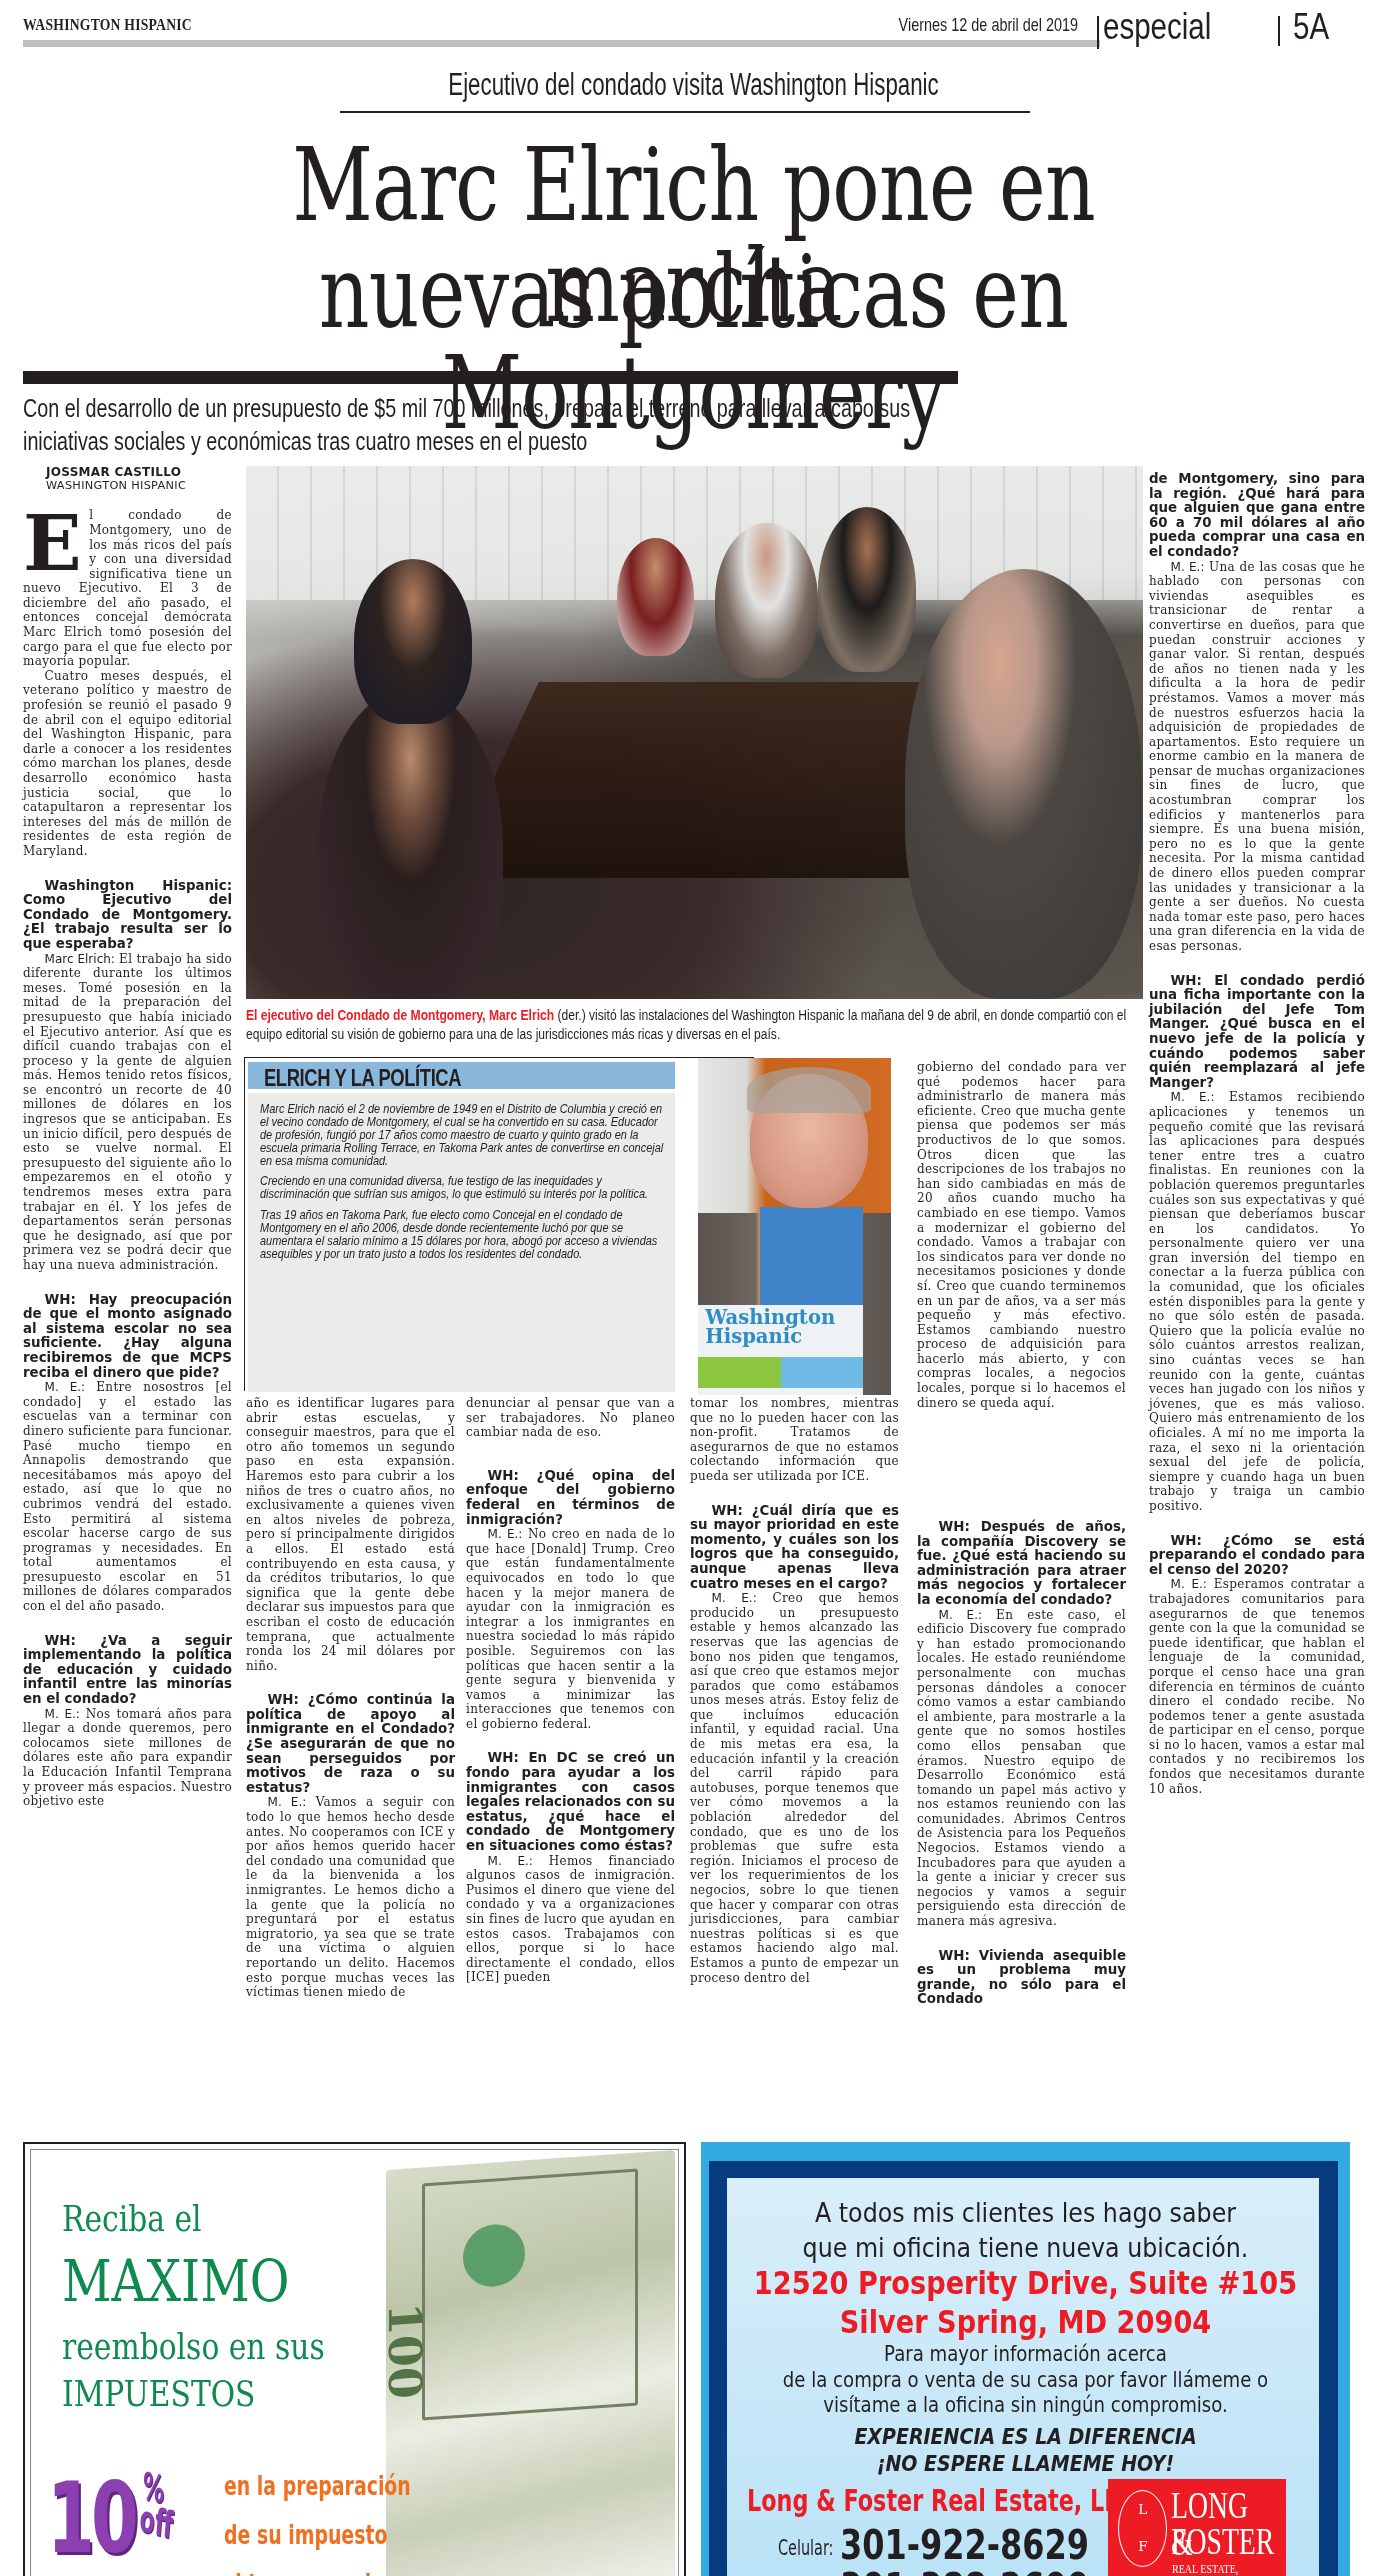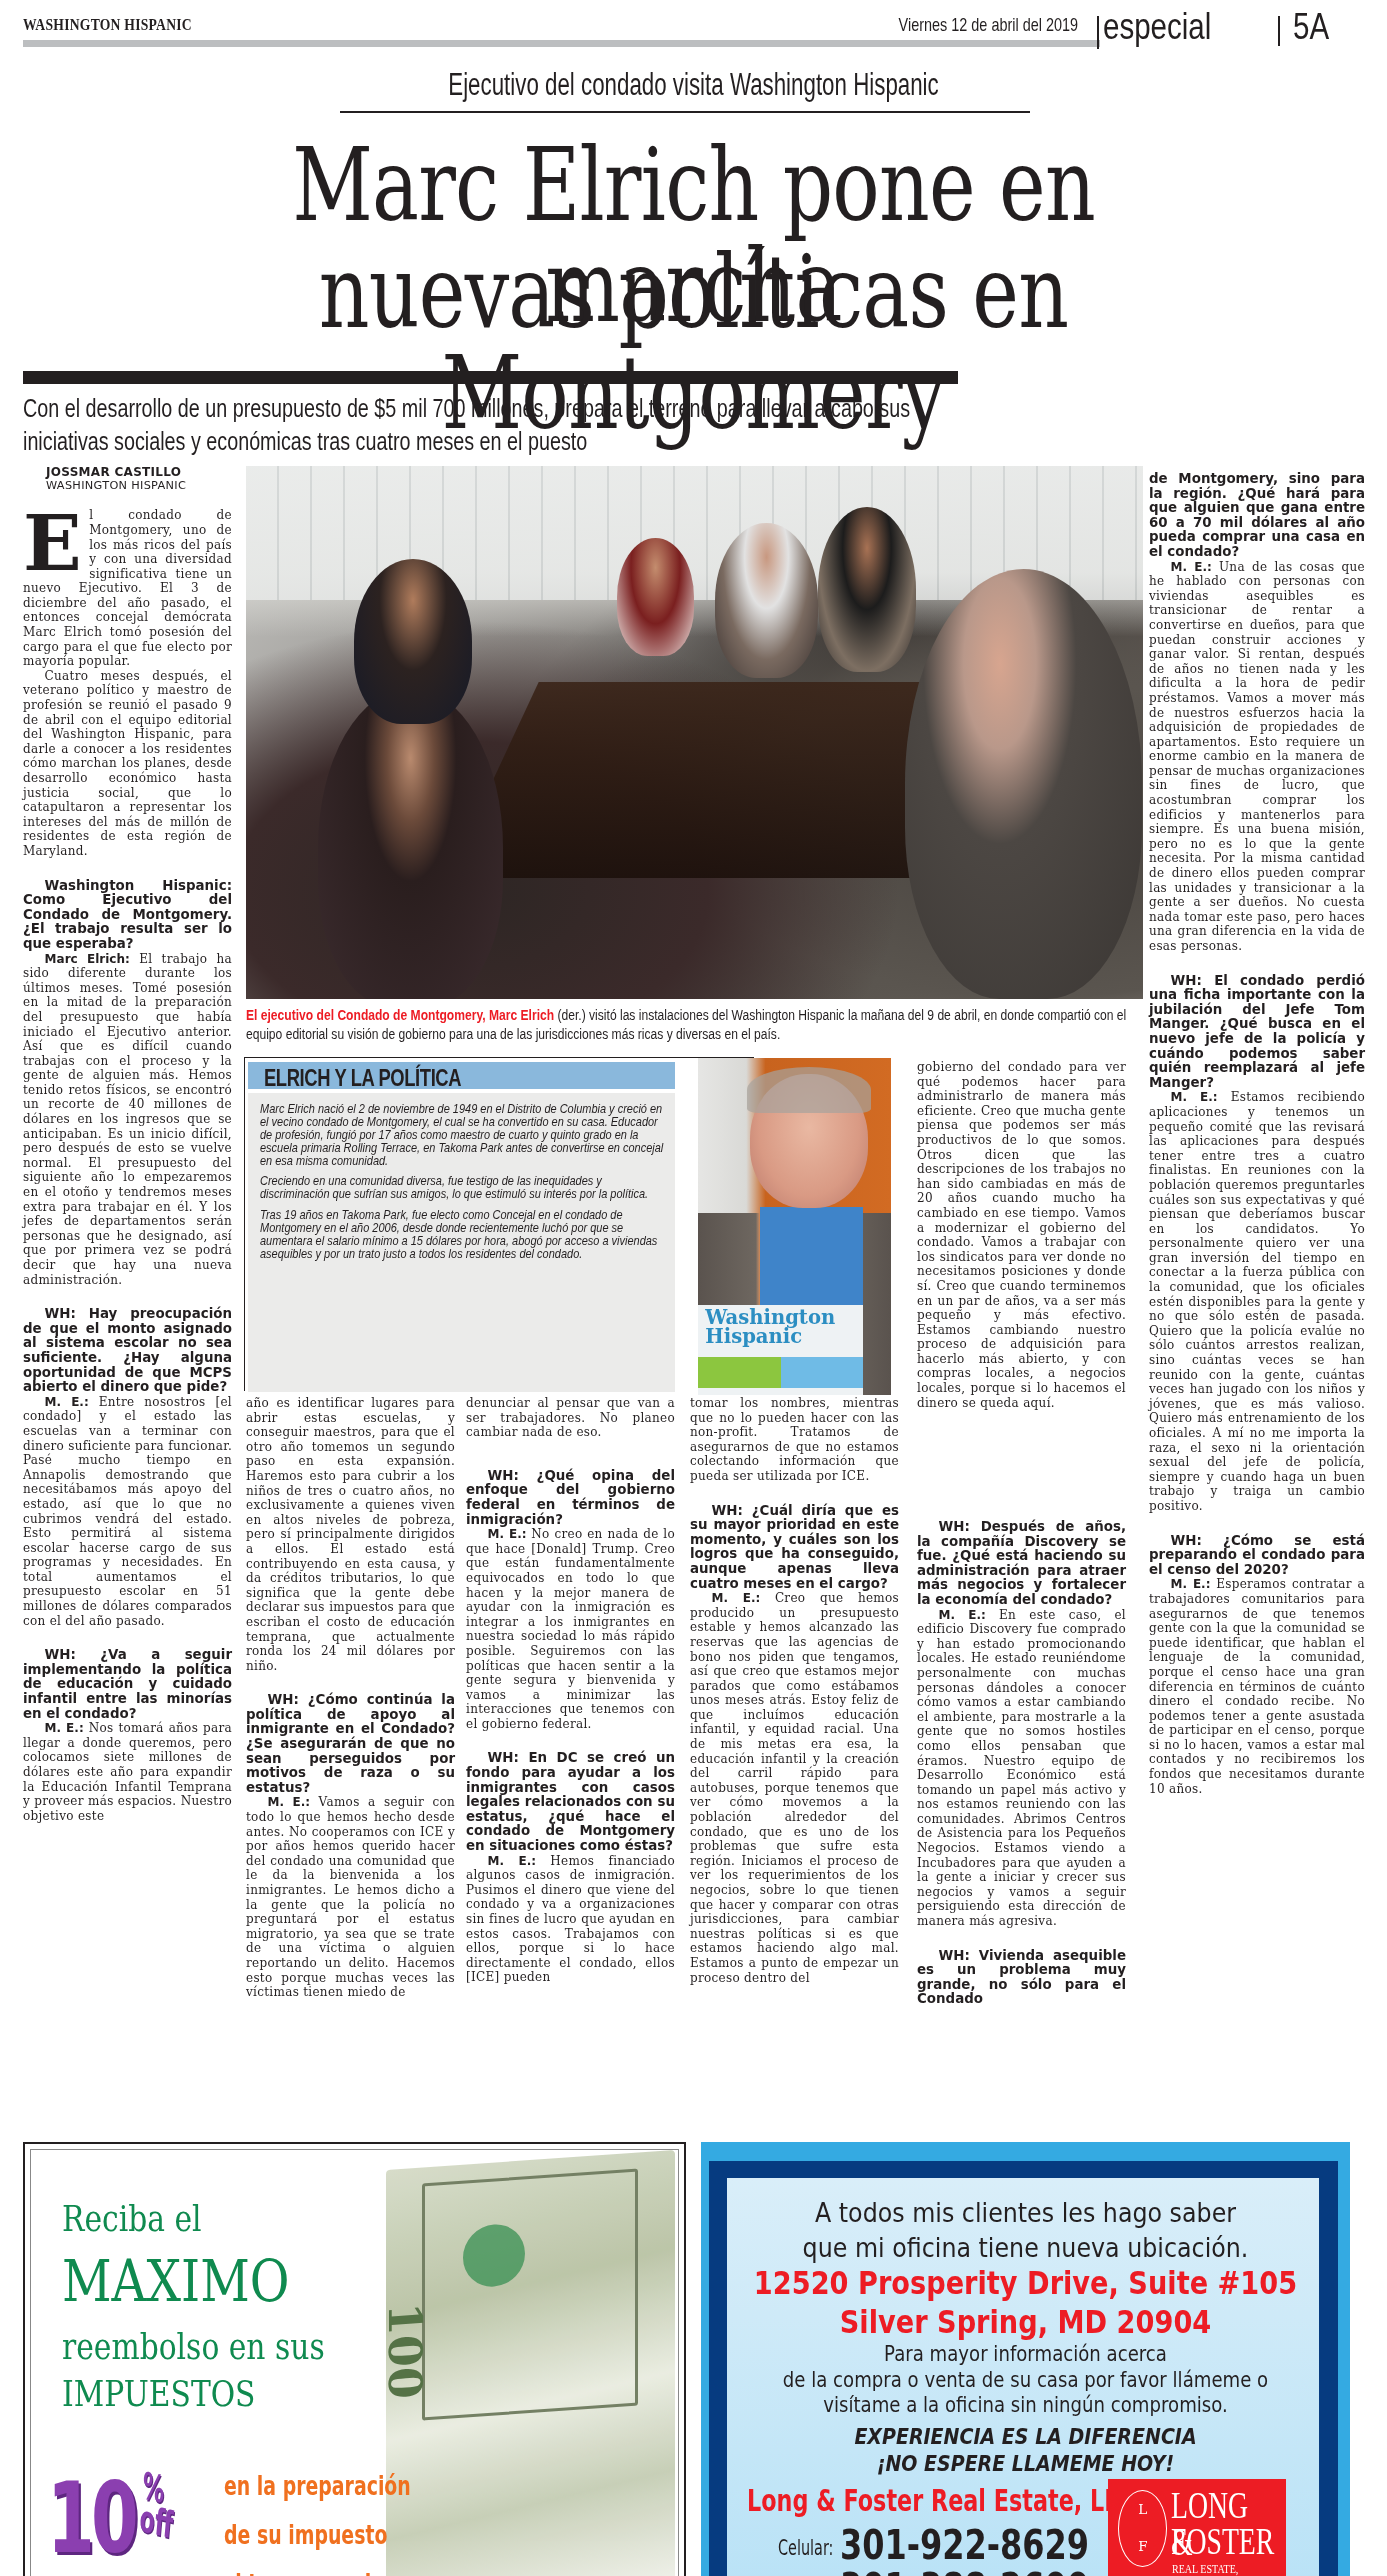--- a/index.html
+++ b/index.html
@@ -22,21 +22,21 @@
   .headline.l1 { top: 135px; }
   .headline.l2 { top: 242px; }
   .head-rule { position: absolute; left: 23px; top: 371px; width: 935px; height: 13.4px; background: #231f20; }
   .deck { position: absolute; left: 23px; top: 392px; width: 1185px; font-family: "Liberation Sans", sans-serif; font-size: 25px; line-height: 33px; transform: scaleX(0.79); transform-origin: left top; }
 
   
   .col { position: absolute; width: 209px; font-family: "DejaVu Serif", serif; font-size: 12px; line-height: 14.6px; text-align: justify; letter-spacing: 0.3px; }
   .col p { text-indent: 21.6px; }
   .col p.noind { text-indent: 0; }
   .col .q { font-family: "DejaVu Sans", sans-serif; font-weight: bold; font-size: 13.4px; line-height: 14.6px; letter-spacing: 0; text-indent: 21.6px; margin-top: 20px; }
-  .col .sp { font-family: "DejaVu Sans", sans-serif; font-weight: bold; letter-spacing: 0; }
+  .col .sp { font-family: "DejaVu Sans", sans-serif; font-weight: normal; letter-spacing: 0; }
   .byline { font-family: "DejaVu Sans", sans-serif; text-align: left; margin-left: 23px; line-height: 13.4px; letter-spacing: 0.3px; }
   .byline .n { font-weight: bold; font-size: 12px; }
   .byline .o { font-size: 11.3px; }
   .dropcap { float: left; font-family: "DejaVu Serif", serif; font-weight: bold; font-size: 77px; line-height: 62px; margin: 4.1px 7.2px 0 0; }
 
   #c1 { left: 23px; top: 466px; }
   #c2 { left: 246px; top: 1396px; width: 209px; }
   #c3 { left: 466px; top: 1396px; width: 209px; }
   #c4 { left: 690px; top: 1396px; width: 209px; }
   #c4top { left: 917px; top: 1060px; width: 209px; }
@@ -138,21 +138,21 @@
 <div class="col" id="c1">
   <div class="byline">
     <div class="n">JOSSMAR CASTILLO</div>
     <div class="o">WASHINGTON HISPANIC</div>
   </div>
   <div style="height:15.5px"></div>
   <p class="noind"><span class="dropcap">E</span><span>l condado de Montgomery, uno de los más ricos del país y con una diversidad significativa tiene un nuevo Ejecutivo. El 3 de diciembre del año pasado, el entonces concejal demócrata Marc Elrich tomó posesión del cargo para el que fue electo por mayoría popular.</span></p>
   <p>Cuatro meses después, el veterano político y maestro de profesión se reunió el pasado 9 de abril con el equipo editorial del Washington Hispanic, para darle a conocer a los residentes cómo marchan los planes, desde desarrollo económico hasta justicia social, que lo catapultaron a representar los intereses del más de millón de residentes de esta región de Maryland.</p>
   <div class="q">Washington Hispanic: Como Ejecutivo del Condado de Montgomery. ¿El trabajo resulta ser lo que esperaba?</div>
   <p><span class="sp">Marc Elrich:</span> <span>El trabajo ha sido diferente durante los últimos meses. Tomé posesión en la mitad de la preparación del presupuesto que había iniciado el Ejecutivo anterior. Así que es difícil cuando trabajas con el proceso y la gente de alguien más. Hemos tenido retos físicos, se encontró un recorte de 40 millones de dólares en los ingresos que se anticipaban. Es un inicio difícil, pero después de esto se vuelve normal. El presupuesto del siguiente año lo empezaremos en el otoño y tendremos meses extra para trabajar en él. Y los jefes de departamentos serán personas que he designado, así que por primera vez se podrá decir que hay una nueva administración.</span></p>
-  <div class="q">WH: Hay preocupación de que el monto asignado al sistema escolar no sea suficiente. ¿Hay alguna oportunidad de que MCPS abierto el dinero que pide?</div>
+  <div class="q">WH: Hay preocupación de que el monto asignado al sistema escolar no sea suficiente. ¿Hay alguna recibiremos de que MCPS reciba el dinero que pide?</div>
   <p><span class="sp">M. E.:</span> <span>Entre nosostros [el condado] y el estado las escuelas van a terminar con dinero suficiente para funcionar. Pasé mucho tiempo en Annapolis demostrando que necesitábamos más apoyo del estado, así que lo que no cubrimos vendrá del estado. Esto permitirá al sistema escolar hacerse cargo de sus programas y necesidades. En total aumentamos el presupuesto escolar en 51 millones de dólares comparados con el del año pasado.</span></p>
   <div class="q">WH: ¿Va a seguir implementando la política de educación y cuidado infantil entre las minorías en el condado?</div>
   <p><span class="sp">M. E.:</span> <span>Nos tomará años para llegar a donde queremos, pero colocamos siete millones de dólares este año para expandir la Educación Infantil Temprana y proveer más espacios. Nuestro objetivo este</span></p>
 </div>
 
 <div class="photo-main">
   <div class="window"></div>
   <div class="table"></div>
   <div class="p" style="left:72px;top:222px;width:185px;height:319px;background:radial-gradient(ellipse at 50% 22%,#b98a6e 0%,#6b4a3a 18%,#2a1e1e 35%,#3b2b2e 100%);"></div>
   <div class="p" style="left:108px;top:93px;width:118px;height:165px;background:radial-gradient(ellipse at 50% 25%,#b07c5c 0%,#2c2220 40%,#161a28 100%);"></div>

